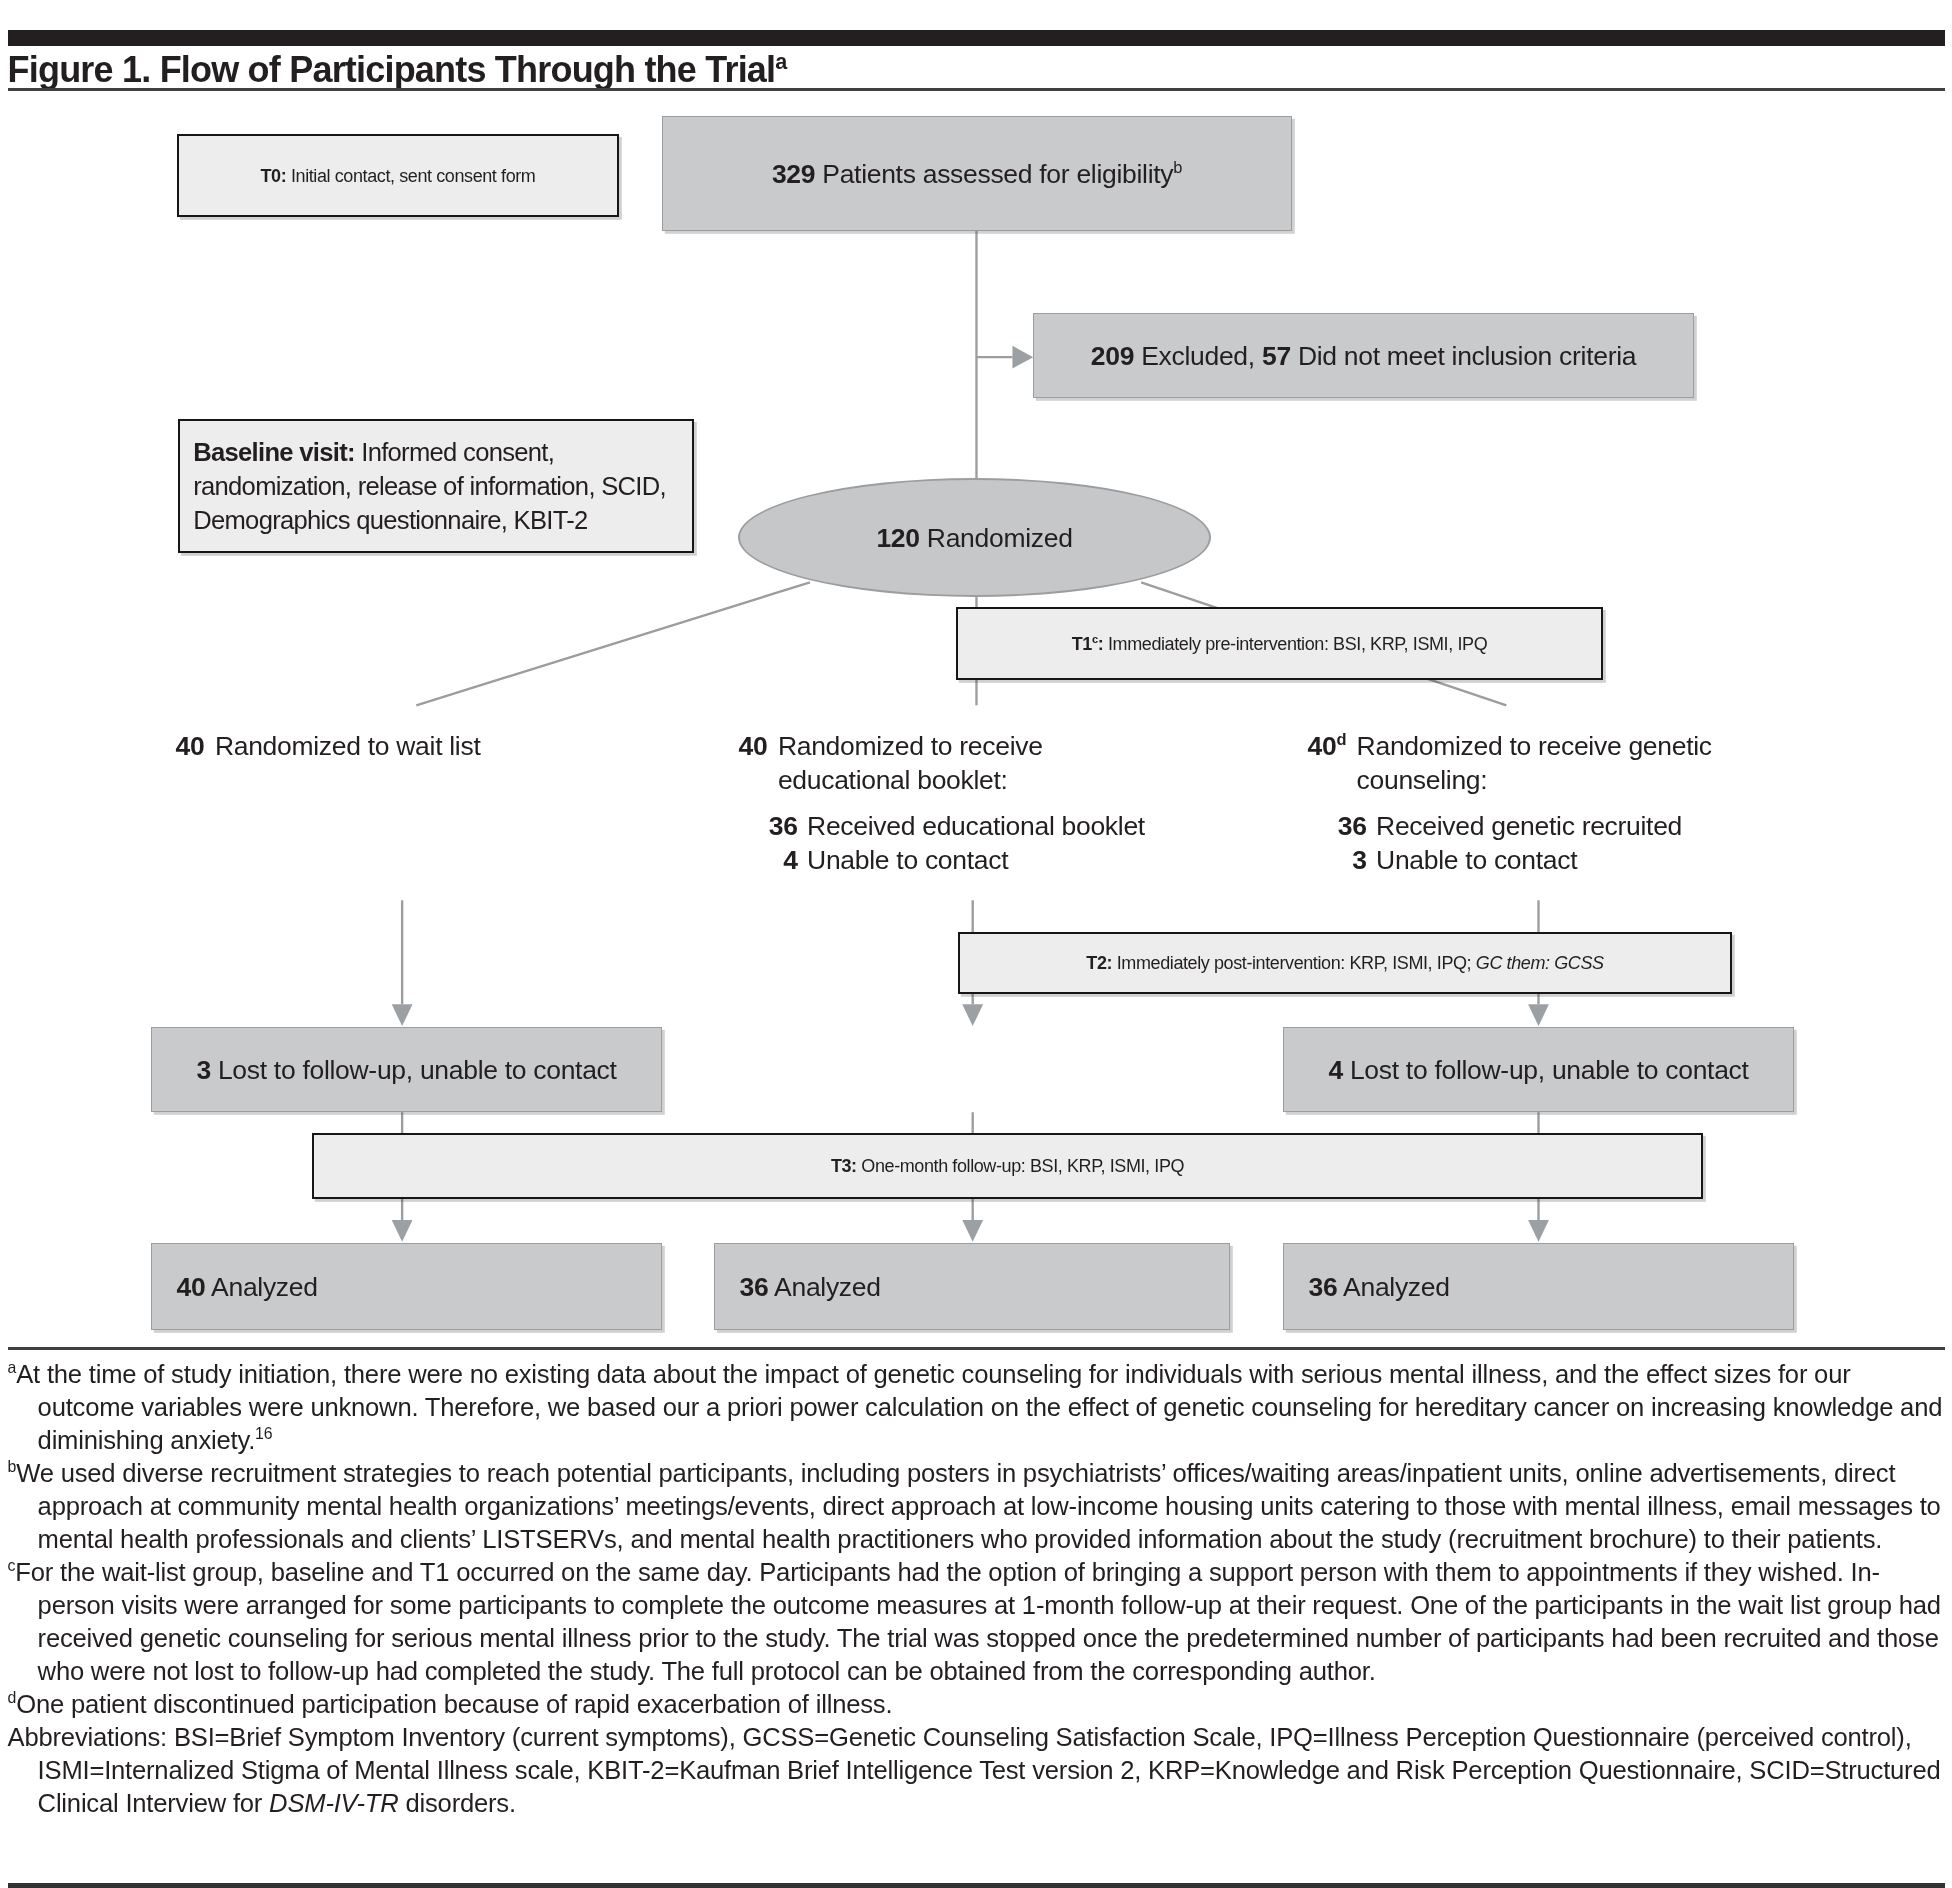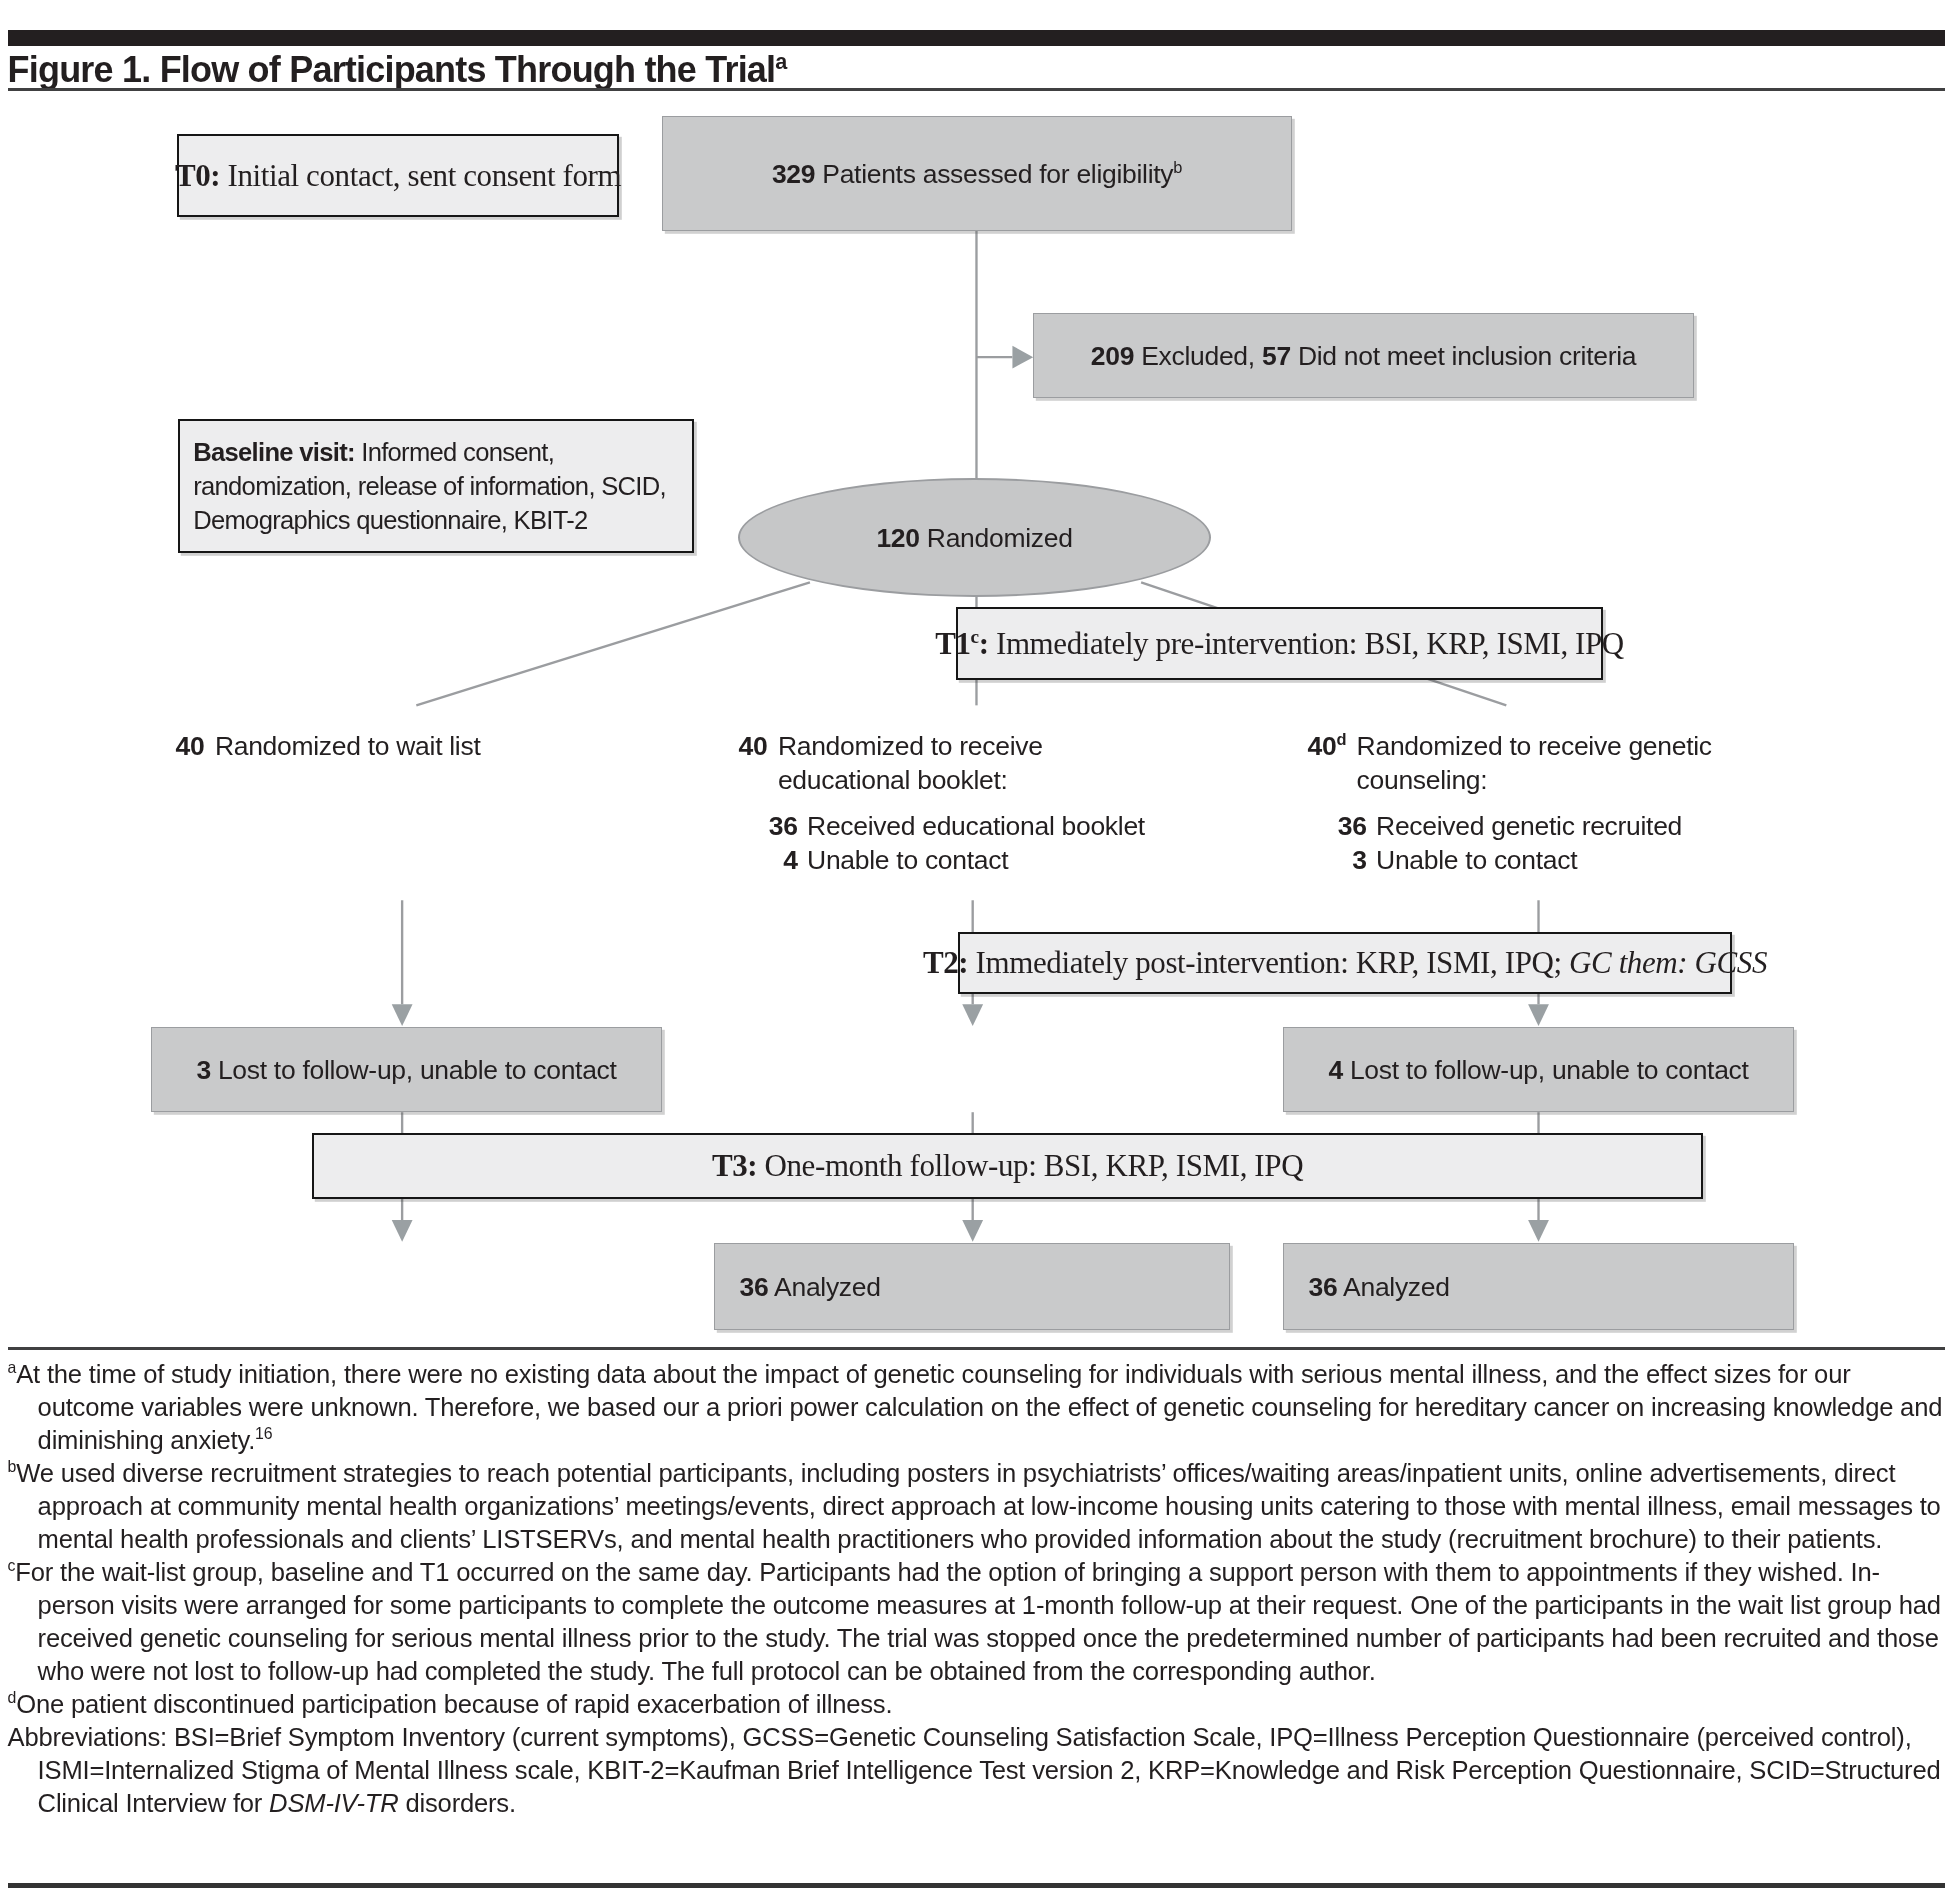--- a/index.html
+++ b/index.html
@@ -13,21 +13,21 @@
   #rule1{top:66px;height:2.8px;}
   #rule2{top:1325px;height:2.8px;}
   #rule3{top:1861px;height:4.7px;background:#333333;}
 
   svg#connectors{left:0;top:0;z-index:0;}
 
   .box{display:flex;align-items:center;justify-content:center;text-align:center;
        font-size:26.5px;letter-spacing:-0.3px;line-height:34px;z-index:1;}
   .gray{background:#c9cacb;border:1.9px solid #9b9da0;box-shadow:2.8px 2.8px 0 rgba(90,90,90,0.28);}
   .light{background:#ededee;border:2.8px solid #161616;box-shadow:2.8px 2.8px 0 rgba(40,40,40,0.22);}
-  .note{font-size:31px;letter-spacing:-0.4px;white-space:nowrap;font-family:Liberation Serif, serif;}
+  .note{font-size:18px;letter-spacing:-0.4px;white-space:nowrap;}
   .bc b{font-weight:700;}
   sup{font-size:62%;line-height:0;}
 
   #t0box{left:177px;top:112px;width:442px;height:83px;}
   #box329{left:662px;top:94px;width:630px;height:115px;}
   #boxexcl{left:1033px;top:291px;width:661px;height:85px;}
   #boxbase{left:178px;top:397px;width:516px;height:134px;
            align-items:center;justify-content:flex-end;text-align:left;
            padding:13.2px 13.2px;font-size:25.6px;letter-spacing:-0.7px;line-height:34px;}
   #ellipse{left:738px;top:456px;width:473px;height:119px;border-radius:50%;
@@ -164,20 +164,23 @@
     <div class="bc"><b>3</b><span> Lost to follow-up, unable to contact</span></div>
   </div>
   <div class="abs box gray lostbox col3">
     <div class="bc"><b>4</b><span> Lost to follow-up, unable to contact</span></div>
   </div>
 
   <div id="t3box" class="abs box light note">
     <div class="bc"><b>T3:</b><span> One-month follow-up: BSI, KRP, ISMI, IPQ</span></div>
   </div>
 
+  <div class="abs box gray anbox col1">
+    <div class="bc"><b>40</b><span> Analyzed</span></div>
+  </div>
   <div class="abs box gray anbox col2">
     <div class="bc"><b>36</b><span> Analyzed</span></div>
   </div>
   <div class="abs box gray anbox col3">
     <div class="bc"><b>36</b><span> Analyzed</span></div>
   </div>
 
   <div id="rule2" class="abs rule"></div>
 
   <div id="footnotes" class="abs">

